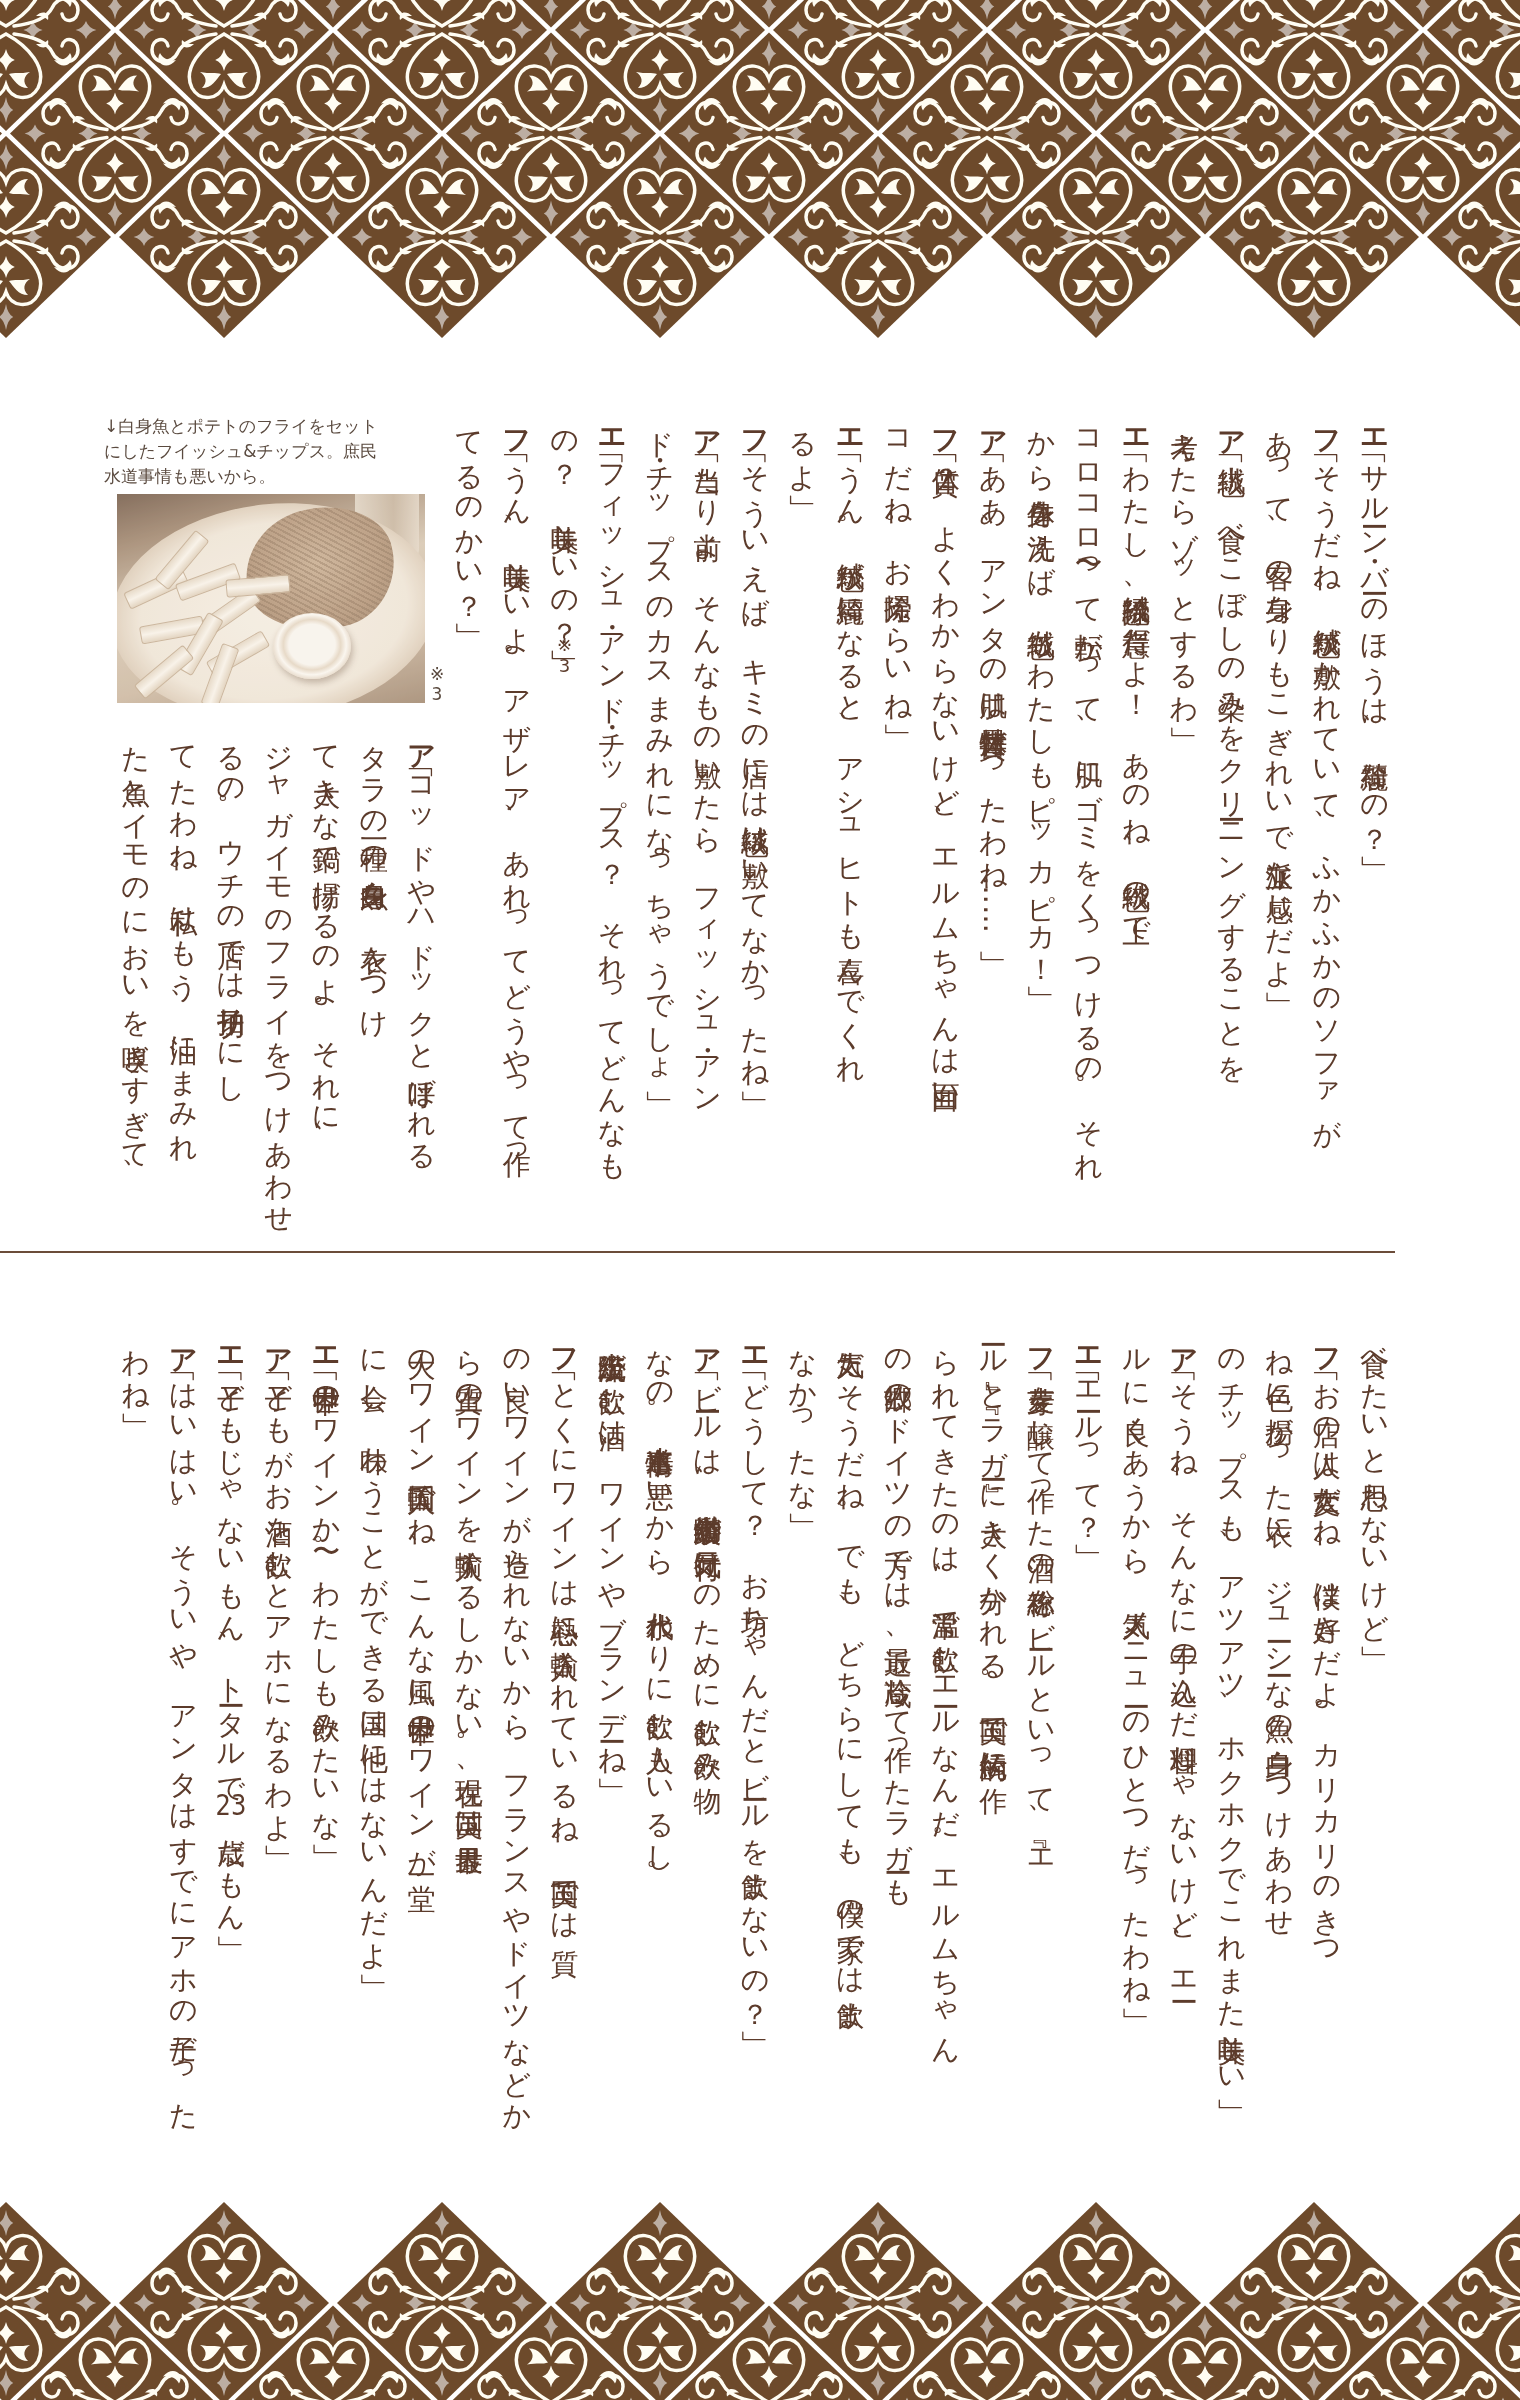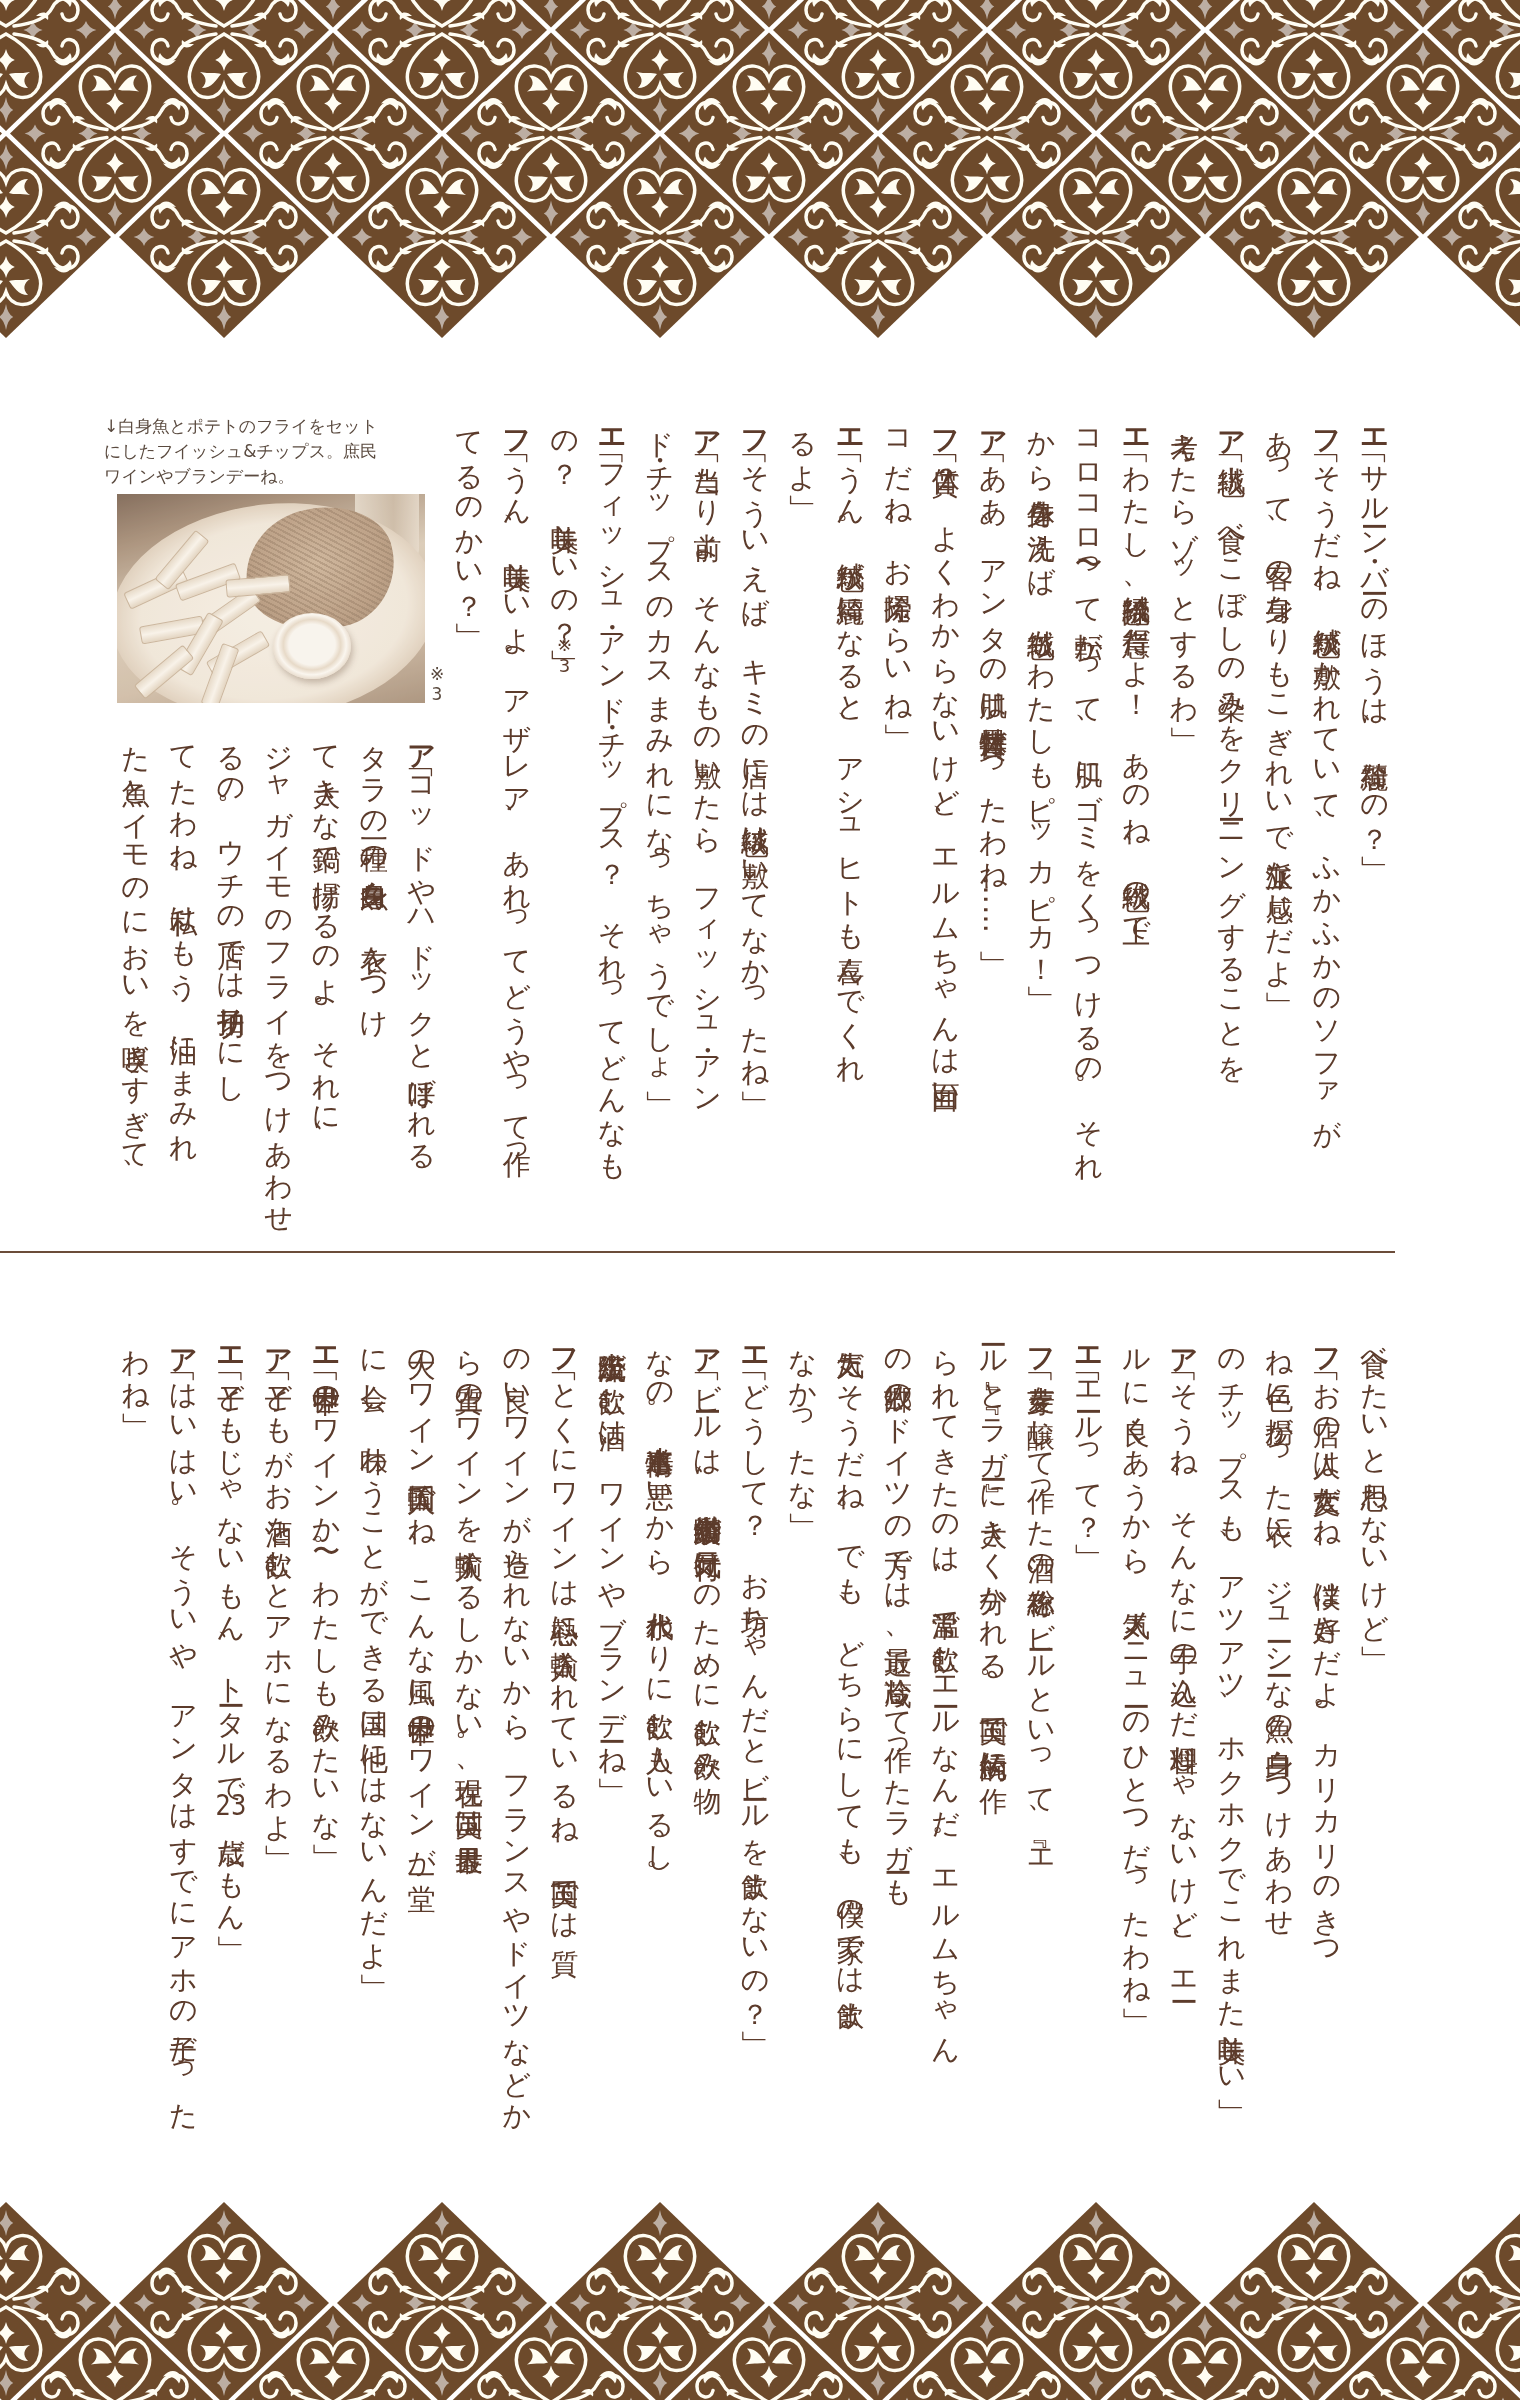--- a/index.html
+++ b/index.html
@@ -137,21 +137,21 @@
       <use href="#tile" transform="translate(878,237)"></use>
       <use href="#tile" transform="translate(1096,237)"></use>
       <use href="#tile" transform="translate(1314,237)"></use>
       <use href="#tile" transform="translate(1532,237)"></use>
     </g>
 </svg>
 
 <div class="caption">
   <div>↓白身魚とポテトのフライをセット</div>
   <div>にしたフイッシュ&amp;チップス。庶民</div>
-  <div>ワインやブランデーね。</div>
+  <div>水道事情も悪いから。</div>
 </div>
 
 <div class="photo">
   <div class="glass"></div>
   <div class="plate"></div>
   <div class="fish"></div>
   <div class="fry" style="left:30px;top:62px;transform:rotate(65deg)"></div>
   <div class="fry" style="left:56px;top:34px;transform:rotate(40deg)"></div>
   <div class="fry" style="left:82px;top:56px;transform:rotate(70deg)"></div>
   <div class="fry" style="left:104px;top:86px;transform:rotate(55deg)"></div>

